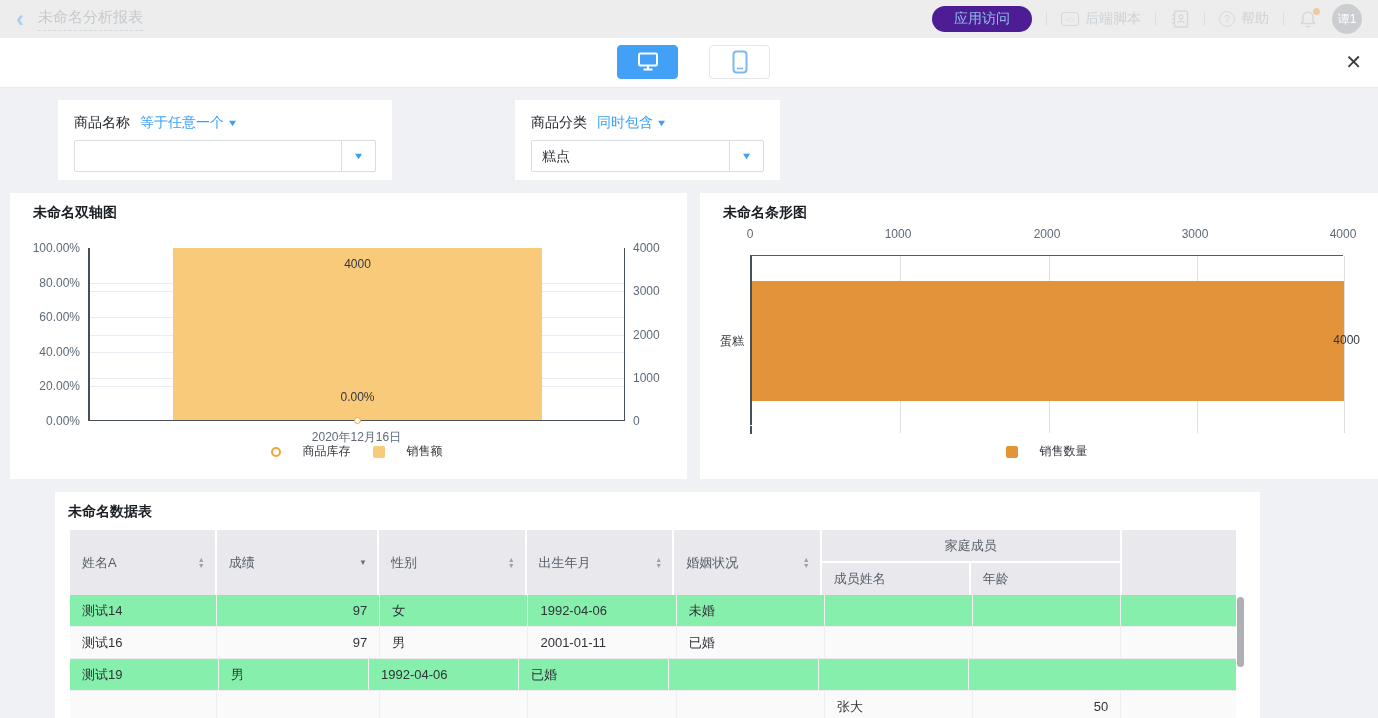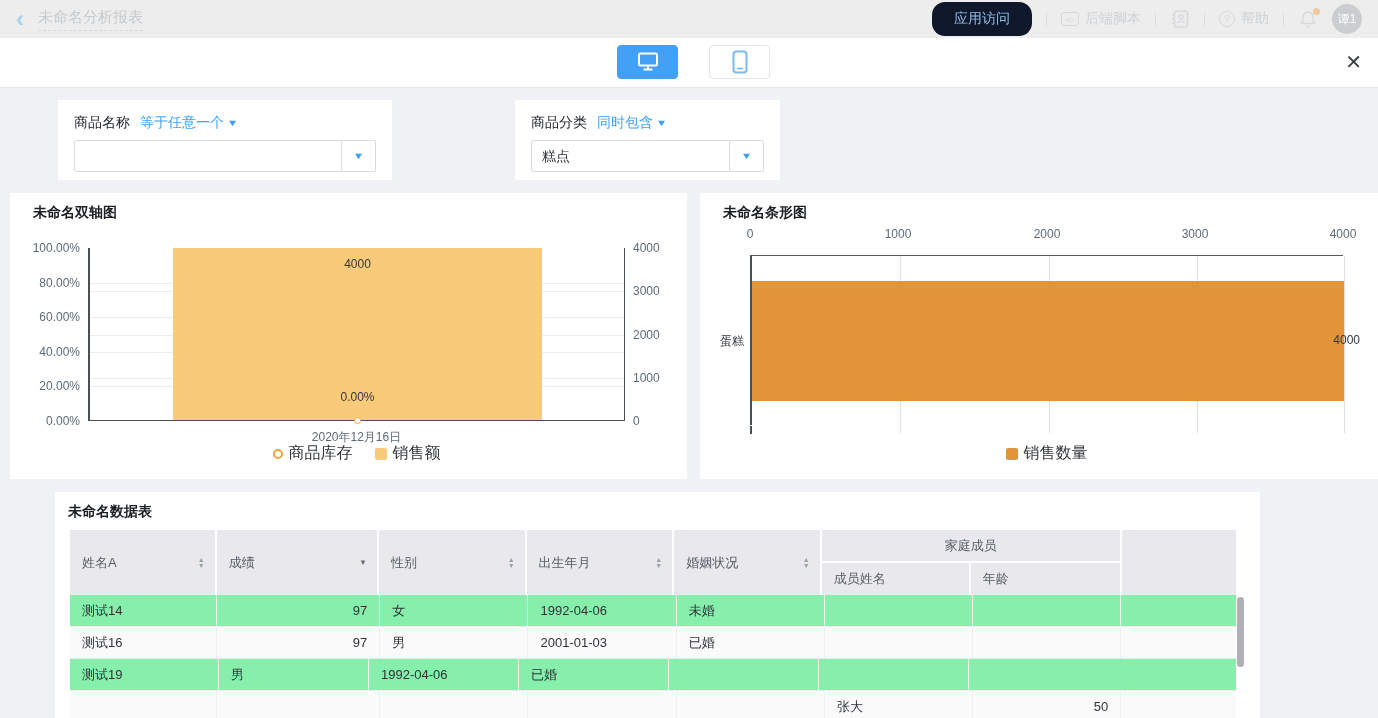--- a/index.html
+++ b/index.html
@@ -7,21 +7,21 @@
   body { font-family:"Liberation Sans","DejaVu Sans",sans-serif; background:#f0f1f4; }
   .screen { position:relative; width:1378px; height:718px; overflow:hidden; background:#f0f1f4; }
 
   
   .app-header { position:absolute; top:0; left:0; width:1378px; height:38px; background:#ededee;
     display:flex; align-items:center; justify-content:space-between; padding:0 16px; }
   .hdr-left { display:flex; align-items:center; gap:14px; }
   .back-ic { font-size:24px; line-height:20px; color:#a9cfed; font-weight:bold; cursor:pointer; }
   .hdr-title { font-size:15px; color:#c6cacd; border-bottom:1px dashed #d5d8db; padding-bottom:3px; }
   .hdr-right { display:flex; align-items:center; gap:14px; }
-  .pill { height:34px; padding:0 22px; border:none; border-radius:13px; background:#0f172a; color:#90bfe8;
+  .pill { height:26px; padding:0 22px; border:none; border-radius:13px; background:#4c1d95; color:#90bfe8;
     font-size:14px; font-family:inherit; cursor:pointer; }
   .vdiv { width:1px; height:14px; background:#dcdfe2; }
   .hdr-item { display:flex; align-items:center; gap:6px; font-size:14px; color:#ced2d5; cursor:pointer; }
   .code-ic { display:inline-flex; align-items:center; justify-content:center; width:18px; height:14px;
     border:1.4px solid #d6d9dc; border-radius:3px; font-size:7px; color:#d6d9dc; letter-spacing:0; }
   .q-ic { display:inline-flex; align-items:center; justify-content:center; width:16px; height:16px;
     border:1.4px solid #d6d9dc; border-radius:50%; font-size:11px; color:#d6d9dc; }
   .bell-wrap { position:relative; display:inline-flex; cursor:pointer; }
   .bell-dot { position:absolute; top:-1px; right:-2px; width:7px; height:7px; border-radius:50%; background:#efc9a2; }
   .avatar { width:30px; height:30px; border-radius:50%; background:#cbcdd0; color:#ffffff; font-size:12px;
@@ -63,21 +63,21 @@
   .da-bar { position:absolute; left:83px; bottom:0; width:369px; height:172px; background:#f8ca79; }
   .da-bar-label { position:absolute; left:83px; width:369px; top:9px; text-align:center; font-size:12px; color:#33373c; }
   .da-line-label { position:absolute; left:83px; width:369px; bottom:16px; text-align:center; font-size:12px; color:#33373c; }
   .da-marker { position:absolute; left:264px; bottom:-4px; width:7px; height:7px; border:1.5px solid #f0a43c;
     border-radius:50%; background:#fff; }
   .tick { position:absolute; font-size:12px; color:#5d6a76; }
   .ytick-l { left:0; width:70px; text-align:right; }
   .ytick-r { left:623px; width:50px; text-align:left; }
   .da-xlabel { position:absolute; left:78px; width:537px; top:236px; text-align:center; font-size:12px; color:#5d6a76; }
   .legend-row { position:absolute; display:flex; justify-content:center; align-items:center; gap:22px; }
-  .legend-item { display:flex; align-items:center; gap:6px; font-size:16px; color:#33373c; cursor:pointer; }
+  .legend-item { display:flex; align-items:center; gap:22px; font-size:12px; color:#33373c; cursor:pointer; }
   .lg-ring { width:10px; height:10px; border:2px solid #f0a43c; border-radius:50%; background:#fff; }
   .lg-sq-light { width:12px; height:12px; border-radius:2px; background:#f8ca79; }
   .lg-sq-dark  { width:12px; height:12px; border-radius:2px; background:#e39338; }
 
   
   .hb-plot { position:absolute; left:50px; top:62px; width:593px; height:170px;
     border-top:1px solid #555b63; border-left:2px solid #474f58; }
   .gridline-v { position:absolute; top:0; width:1px; height:177px; background:#dddfe3; }
   .hb-axis-tick { position:absolute; left:-2px; top:170px; width:2px; height:8px; background:#474f58; }
   .hb-bar { position:absolute; left:0; top:25px; width:592px; height:120px; background:#e39338; }
@@ -332,21 +332,21 @@
           <div class="td w3">1992-04-06</div>
           <div class="td w4">未婚</div>
           <div class="td w5"></div>
           <div class="td num w6"></div>
           <div class="td w7"></div>
         </div>
         <div class="tr alt">
           <div class="td w0">测试16</div>
           <div class="td num w1">97</div>
           <div class="td w2">男</div>
-          <div class="td w3">2001-01-03</div>
+          <div class="td w3">2001-01-11</div>
           <div class="td w4">已婚</div>
           <div class="td w5"></div>
           <div class="td num w6"></div>
           <div class="td w7"></div>
         </div>
         <div class="tr">
           <div class="td w0">测试19</div>
           <div class="td w2">男</div>
           <div class="td w3">1992-04-06</div>
           <div class="td w4">已婚</div>

